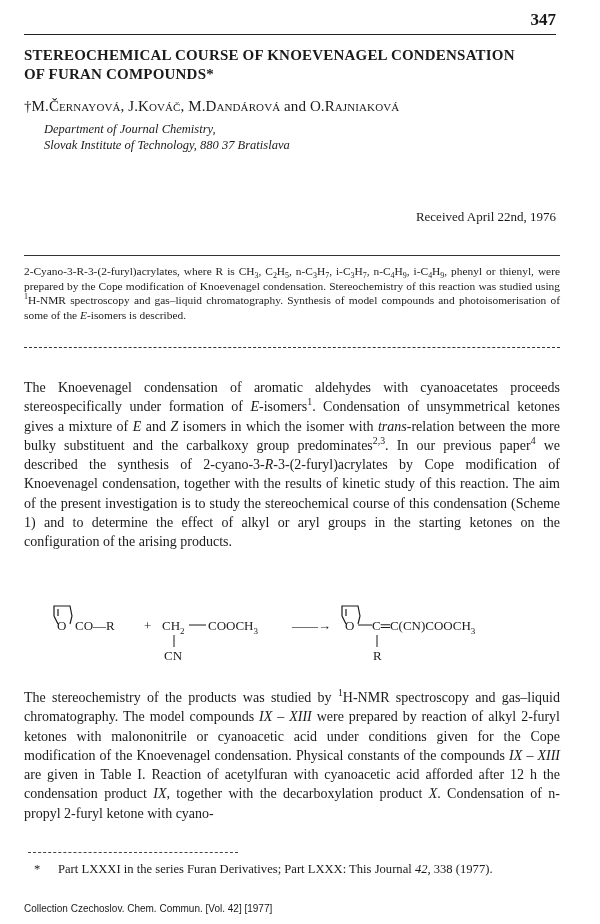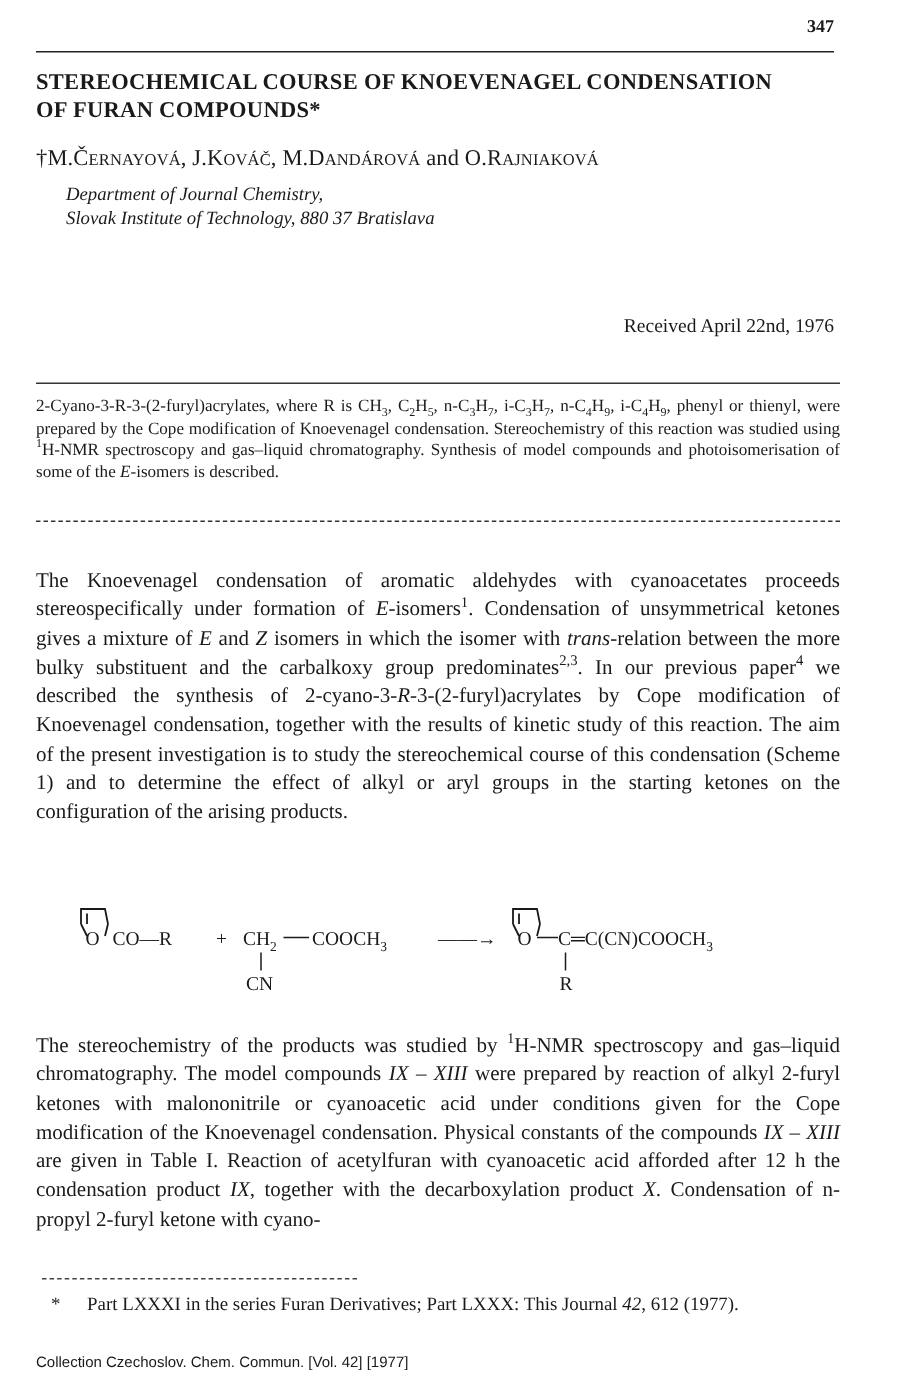--- a/index.html
+++ b/index.html
@@ -2,21 +2,21 @@
 <html><head>
   <meta charset="utf-8">
   <style>
     html, body { margin: 0; padding: 0; background: #fff; }
     body {
       width: 600px; height: 924px; position: relative; overflow: hidden;
       font-family: "Liberation Serif", "DejaVu Serif", serif; color: #1a1a1a;
     }
     .page-number {
       position: absolute; right: 44px; top: 10px;
-      font-size: 12px; font-weight: bold;
+      font-size: 17px; font-weight: bold;
     }
     .top-rule { position: absolute; left: 24px; right: 44px; top: 34px; border-top: 1.5px solid #222; }
     .title {
       position: absolute; left: 24px; right: 12px; top: 46px;
       font-size: 15px; font-weight: bold; line-height: 19px; letter-spacing: 0.2px;
     }
     .authors {
       position: absolute; left: 24px; top: 98px; font-size: 15px; letter-spacing: 0.1px;
     }
     .sc { font-variant: small-caps; }
@@ -106,15 +106,15 @@
   <text x="305" y="30">O</text>
   <line x1="318" y1="25" x2="332" y2="25" stroke="#1a1a1a" stroke-width="1"></line>
   <text x="332" y="30"><tspan>C═C(CN)COOCH</tspan><tspan dy="4" font-size="9">3</tspan></text>
   <line x1="337" y1="35" x2="337" y2="47" stroke="#1a1a1a" stroke-width="1"></line>
   <text x="333" y="60">R</text>
 </svg>
 
 <div class="body-text p2"><span>The stereochemistry of the products was studied by </span><sup>1</sup><span>H-NMR spectroscopy and gas–liquid chromatography. The model compounds </span><i>IX</i><span> – </span><i>XIII</i><span> were prepared by reaction of alkyl 2-furyl ketones with malononitrile or cyanoacetic acid under conditions given for the Cope modification of the Knoevenagel condensation. Physical constants of the compounds </span><i>IX</i><span> – </span><i>XIII</i><span> are given in Table I. Reaction of acetylfuran with cyanoacetic acid afforded after 12 h the condensation product </span><i>IX</i><span>, together with the decarboxylation product </span><i>X</i><span>. Condensation of n-propyl 2-furyl ketone with cyano-</span></div>
 
 <div class="footnote-rule"></div>
-<div class="footnote"><span class="star">*</span><span>Part LXXXI in the series Furan Derivatives; Part LXXX: This Journal </span><i>42</i><span>, 612 (1977).</span></div>
+<div class="footnote"><span class="star">*</span><span>Part LXXXI in the series Furan Derivatives; Part LXXX: This Journal </span><i>42</i><span>, 338 (1977).</span></div>
 
 <div class="collection">Collection Czechoslov. Chem. Commun. [Vol. 42] [1977]</div>
 
 </body></html>

